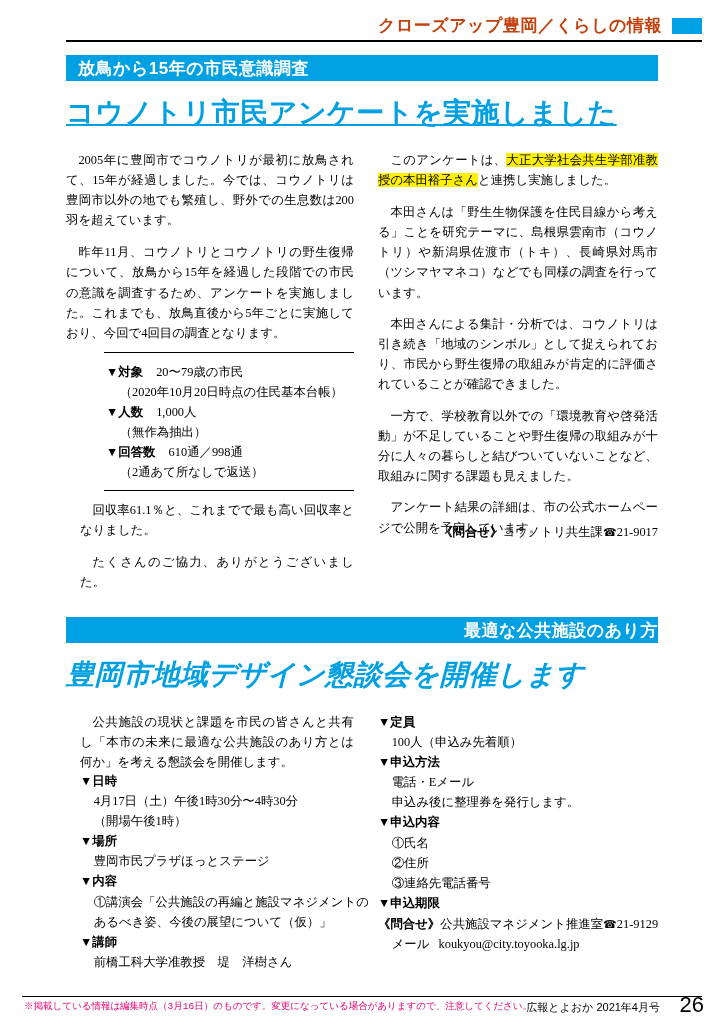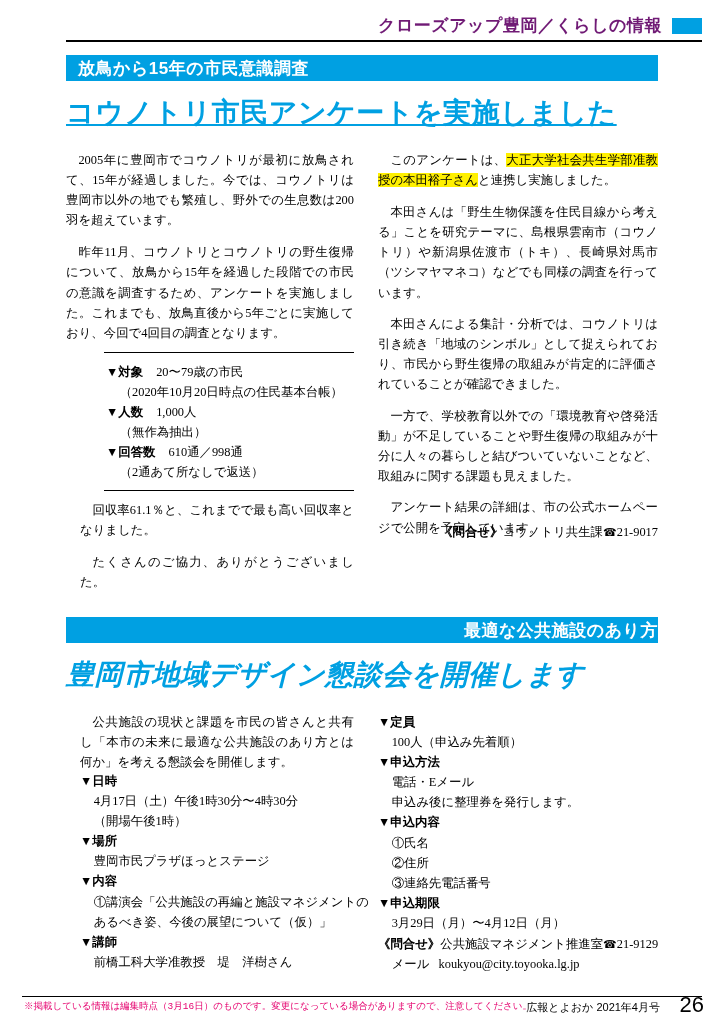--- a/index.html
+++ b/index.html
@@ -32,21 +32,21 @@
     display: flex;
     align-items: center;
     justify-content: flex-end;
     gap: 10px;
   }
   .page-header .header-title {
     font-family: "Liberation Sans", sans-serif;
     font-weight: bold;
     font-size: 17px;
     letter-spacing: 0.5px;
-    color: #701a75;
+    color: #c2410c;
   }
   .page-header .header-mark {
     width: 30px;
     height: 16px;
     background: #00a0e2;
   }
   .header-rule {
     position: absolute;
     top: 40px;
     left: 66px;
@@ -269,21 +269,20 @@
       <div class="indent1">申込み後に整理券を発行します。</div>
     </div>
     <div>
       <div class="lbl">▼申込内容</div>
       <div class="indent1">①氏名</div>
       <div class="indent1">②住所</div>
       <div class="indent1">③連絡先電話番号</div>
     </div>
     <div>
       <div class="lbl">▼申込期限</div>
-      <div class="indent1">3月29日（月）〜4月12日（月）</div>
     </div>
     <div style="margin-top:1px; white-space:nowrap;">
       <span style="font-weight:bold;">《問合せ》</span><span>公共施設マネジメント推進室</span><span class="tel"></span><span>21-9129</span>
     </div>
     <div class="indent1" style="white-space:nowrap;">
       <span>メール</span>
       <span style="margin-left:6px;">koukyou@city.toyooka.lg.jp</span>
     </div>
   </div>
 

